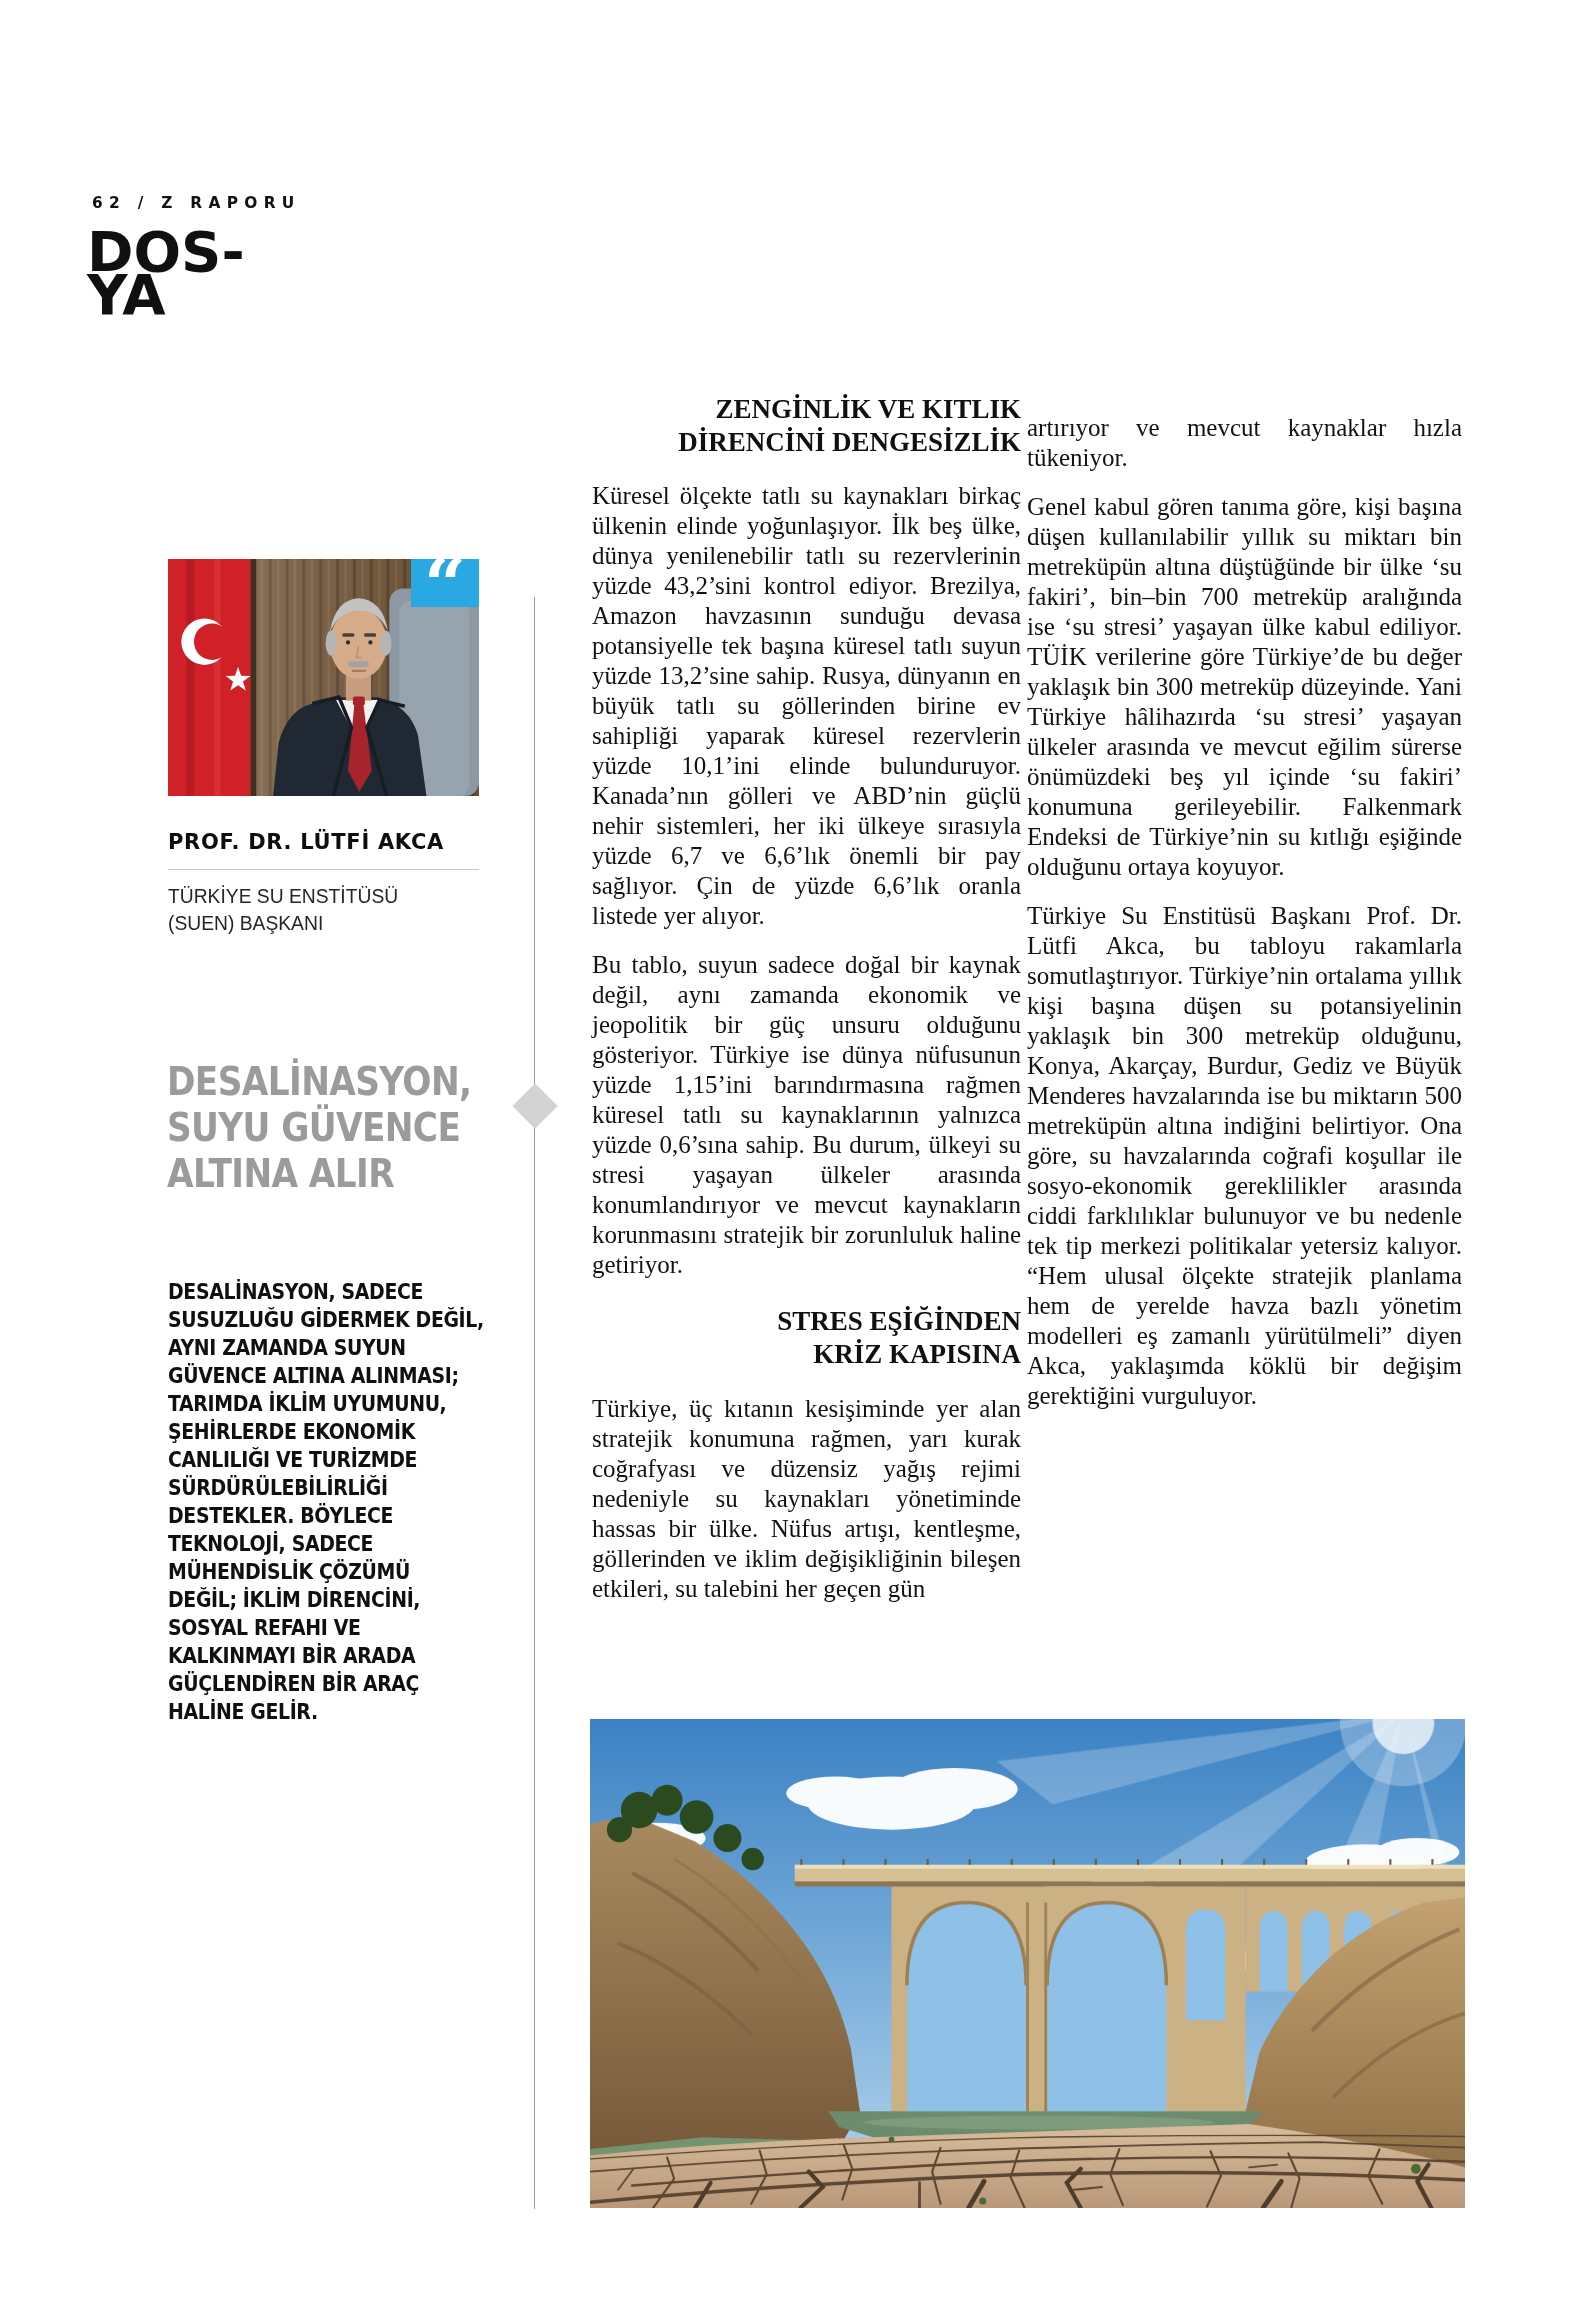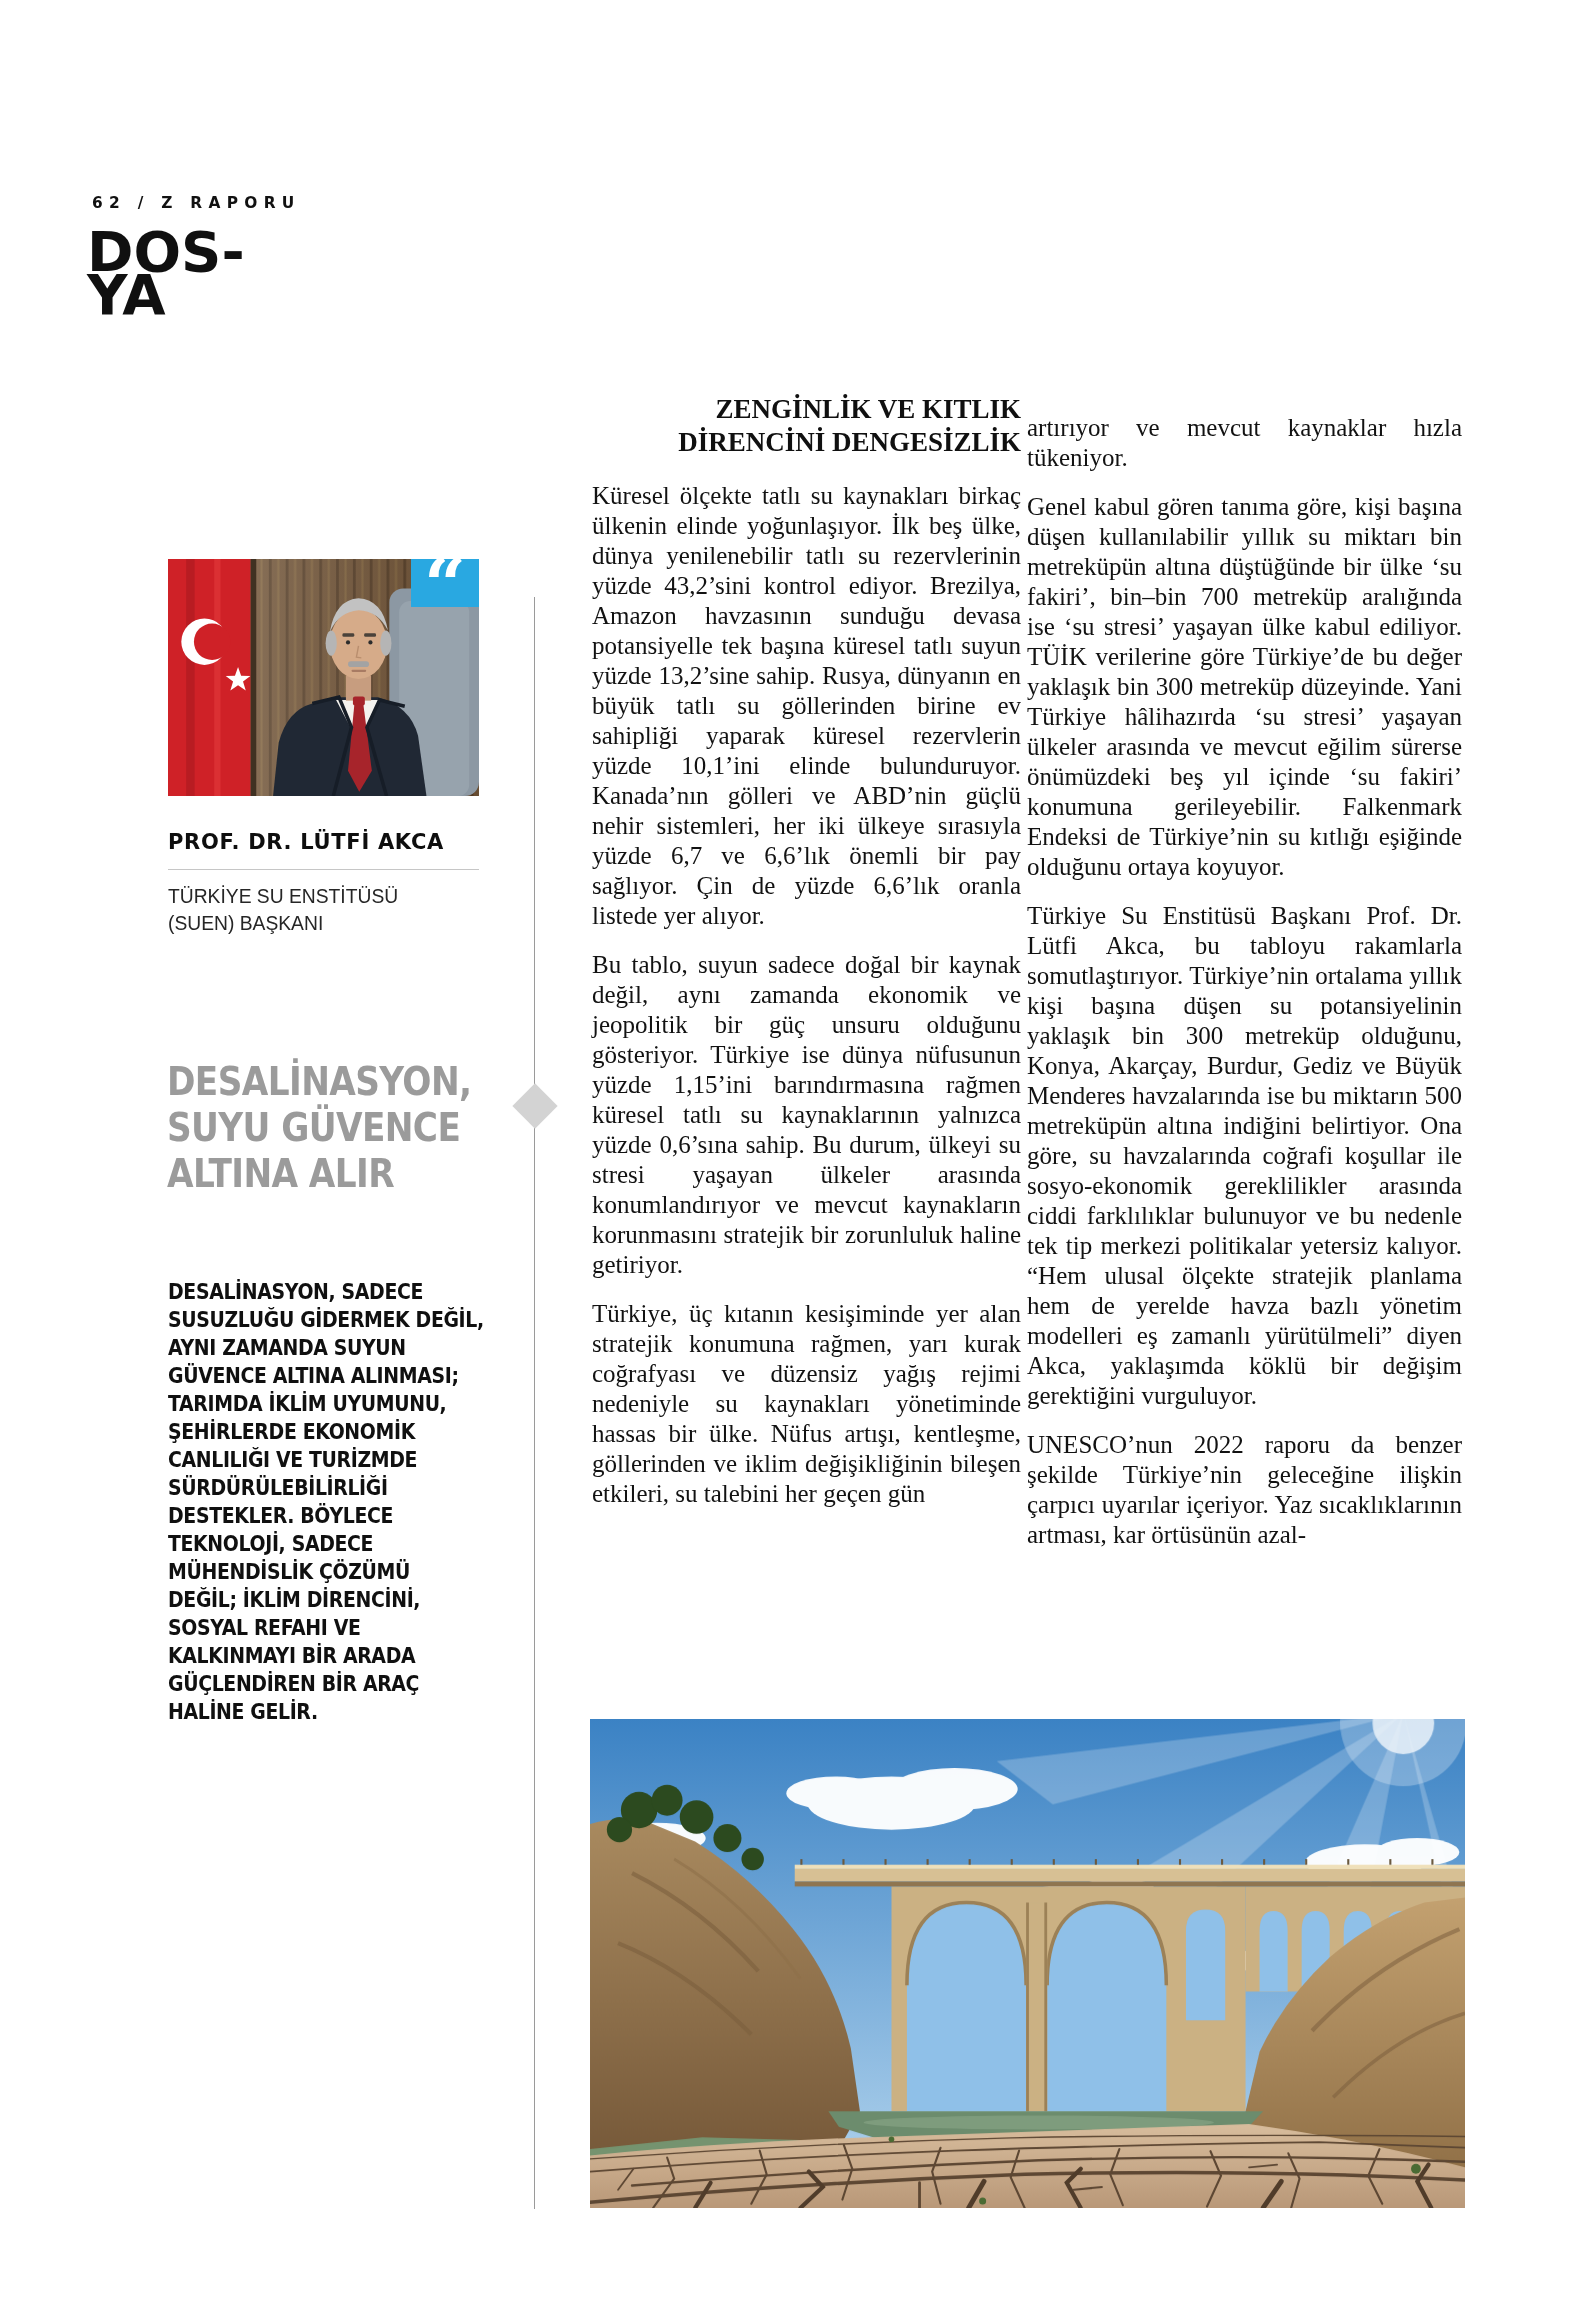--- a/index.html
+++ b/index.html
@@ -108,28 +108,28 @@
 
   <p class="deck">DESALİNASYON, SADECE SUSUZLUĞU GİDERMEK DEĞİL, AYNI ZAMANDA SUYUN GÜVENCE ALTINA ALINMASI; TARIMDA İKLİM UYUMUNU, ŞEHİRLERDE EKONOMİK CANLILIĞI VE TURİZMDE SÜRDÜRÜLEBİLİRLİĞİ DESTEKLER. BÖYLECE TEKNOLOJİ, SADECE MÜHENDİSLİK ÇÖZÜMÜ DEĞİL; İKLİM DİRENCİNİ, SOSYAL REFAHI VE KALKINMAYI BİR ARADA GÜÇLENDİREN BİR ARAÇ HALİNE GELİR.</p>
 
   <div class="vline"></div>
   <div class="diamond"></div>
 
   <section class="col col-mid">
     <h3><span>ZENGİNLİK VE KITLIK</span><br><span>DİRENCİNİ DENGESİZLİK</span></h3>
     <p>Küresel ölçekte tatlı su kaynakları birkaç ülkenin elinde yoğunlaşıyor. İlk beş ülke, dünya yenilenebilir tatlı su rezervlerinin yüzde 43,2’sini kontrol ediyor. Brezilya, Amazon havzasının sunduğu devasa potansiyelle tek başına küresel tatlı suyun yüzde 13,2’sine sahip. Rusya, dünyanın en büyük tatlı su göllerinden birine ev sahipliği yaparak küresel rezervlerin yüzde 10,1’ini elinde bulunduruyor. Kanada’nın gölleri ve ABD’nin güçlü nehir sistemleri, her iki ülkeye sırasıyla yüzde 6,7 ve 6,6’lık önemli bir pay sağlıyor. Çin de yüzde 6,6’lık oranla listede yer alıyor.</p>
     <p>Bu tablo, suyun sadece doğal bir kaynak değil, aynı zamanda ekonomik ve jeopolitik bir güç unsuru olduğunu gösteriyor. Türkiye ise dünya nüfusunun yüzde 1,15’ini barındırmasına rağmen küresel tatlı su kaynaklarının yalnızca yüzde 0,6’sına sahip. Bu durum, ülkeyi su stresi yaşayan ülkeler arasında konumlandırıyor ve mevcut kaynakların korunmasını stratejik bir zorunluluk haline getiriyor.</p>
+    <h3 class="second"><span>STRES EŞİĞİNDEN</span><br><span>KRİZ KAPISINA</span></h3>
     <p>Türkiye, üç kıtanın kesişiminde yer alan stratejik konumuna rağmen, yarı kurak coğrafyası ve düzensiz yağış rejimi nedeniyle su kaynakları yönetiminde hassas bir ülke. Nüfus artışı, kentleşme, göllerinden ve iklim değişikliğinin bileşen etkileri, su talebini her geçen gün</p>
   </section>
 
   <section class="col col-right">
     <p>artırıyor ve mevcut kaynaklar hızla tükeniyor.</p>
     <p>Genel kabul gören tanıma göre, kişi başına düşen kullanılabilir yıllık su miktarı bin metreküpün altına düştüğünde bir ülke ‘su fakiri’, bin–bin 700 metreküp aralığında ise ‘su stresi’ yaşayan ülke kabul ediliyor. TÜİK verilerine göre Türkiye’de bu değer yaklaşık bin 300 metreküp düzeyinde. Yani Türkiye hâlihazırda ‘su stresi’ yaşayan ülkeler arasında ve mevcut eğilim sürerse önümüzdeki beş yıl içinde ‘su fakiri’ konumuna gerileyebilir. Falkenmark Endeksi de Türkiye’nin su kıtlığı eşiğinde olduğunu ortaya koyuyor.</p>
     <p>Türkiye Su Enstitüsü Başkanı Prof. Dr. Lütfi Akca, bu tabloyu rakamlarla somutlaştırıyor. Türkiye’nin ortalama yıllık kişi başına düşen su potansiyelinin yaklaşık bin 300 metreküp olduğunu, Konya, Akarçay, Burdur, Gediz ve Büyük Menderes havzalarında ise bu miktarın 500 metreküpün altına indiğini belirtiyor. Ona göre, su havzalarında coğrafi koşullar ile sosyo-ekonomik gereklilikler arasında ciddi farklılıklar bulunuyor ve bu nedenle tek tip merkezi politikalar yetersiz kalıyor. “Hem ulusal ölçekte stratejik planlama hem de yerelde havza bazlı yönetim modelleri eş zamanlı yürütülmeli” diyen Akca, yaklaşımda köklü bir değişim gerektiğini vurguluyor.</p>
-    <p>UNESCO’nun 2022 raporu da benzer şekilde Türkiye’nin geleceğine ilişkin çarpıcı uyarılar içeriyor. Yaz sıcaklıklarının artması, kar örtüsünün azal-</p>
   </section>
 
   <figure class="drought-photo">
     <svg viewBox="0 0 1248 698" preserveAspectRatio="none">
       <defs>
         <linearGradient id="sky" x1="0" y1="0" x2="0" y2="1">
           <stop offset="0" stop-color="#3b82c4"></stop>
           <stop offset="1" stop-color="#a8cdea"></stop>
         </linearGradient>
         <linearGradient id="rockL" x1="0" y1="0" x2="0" y2="1">

